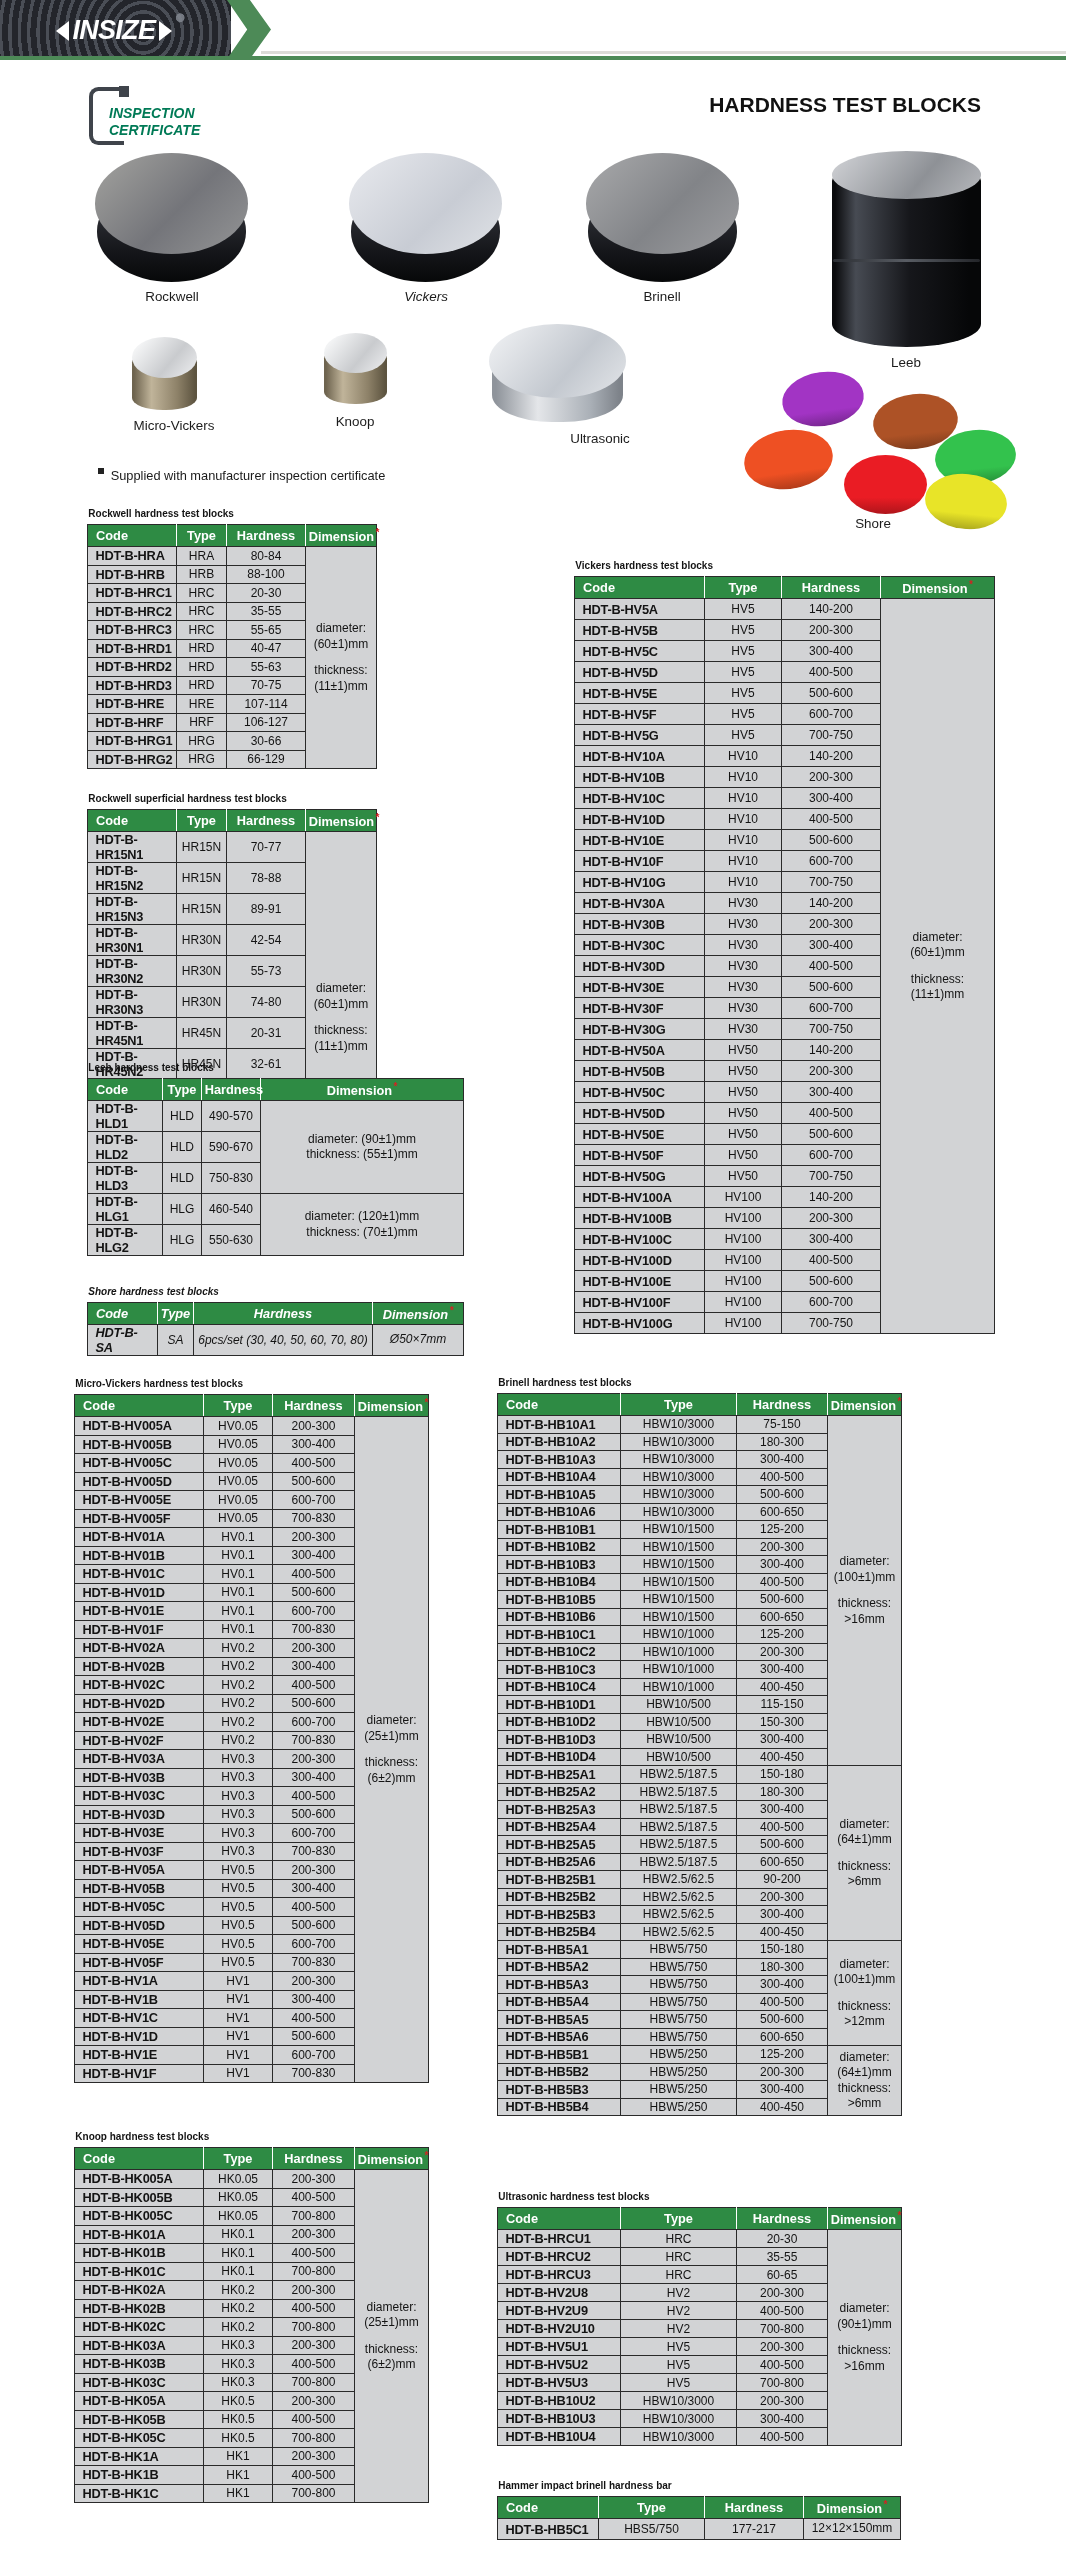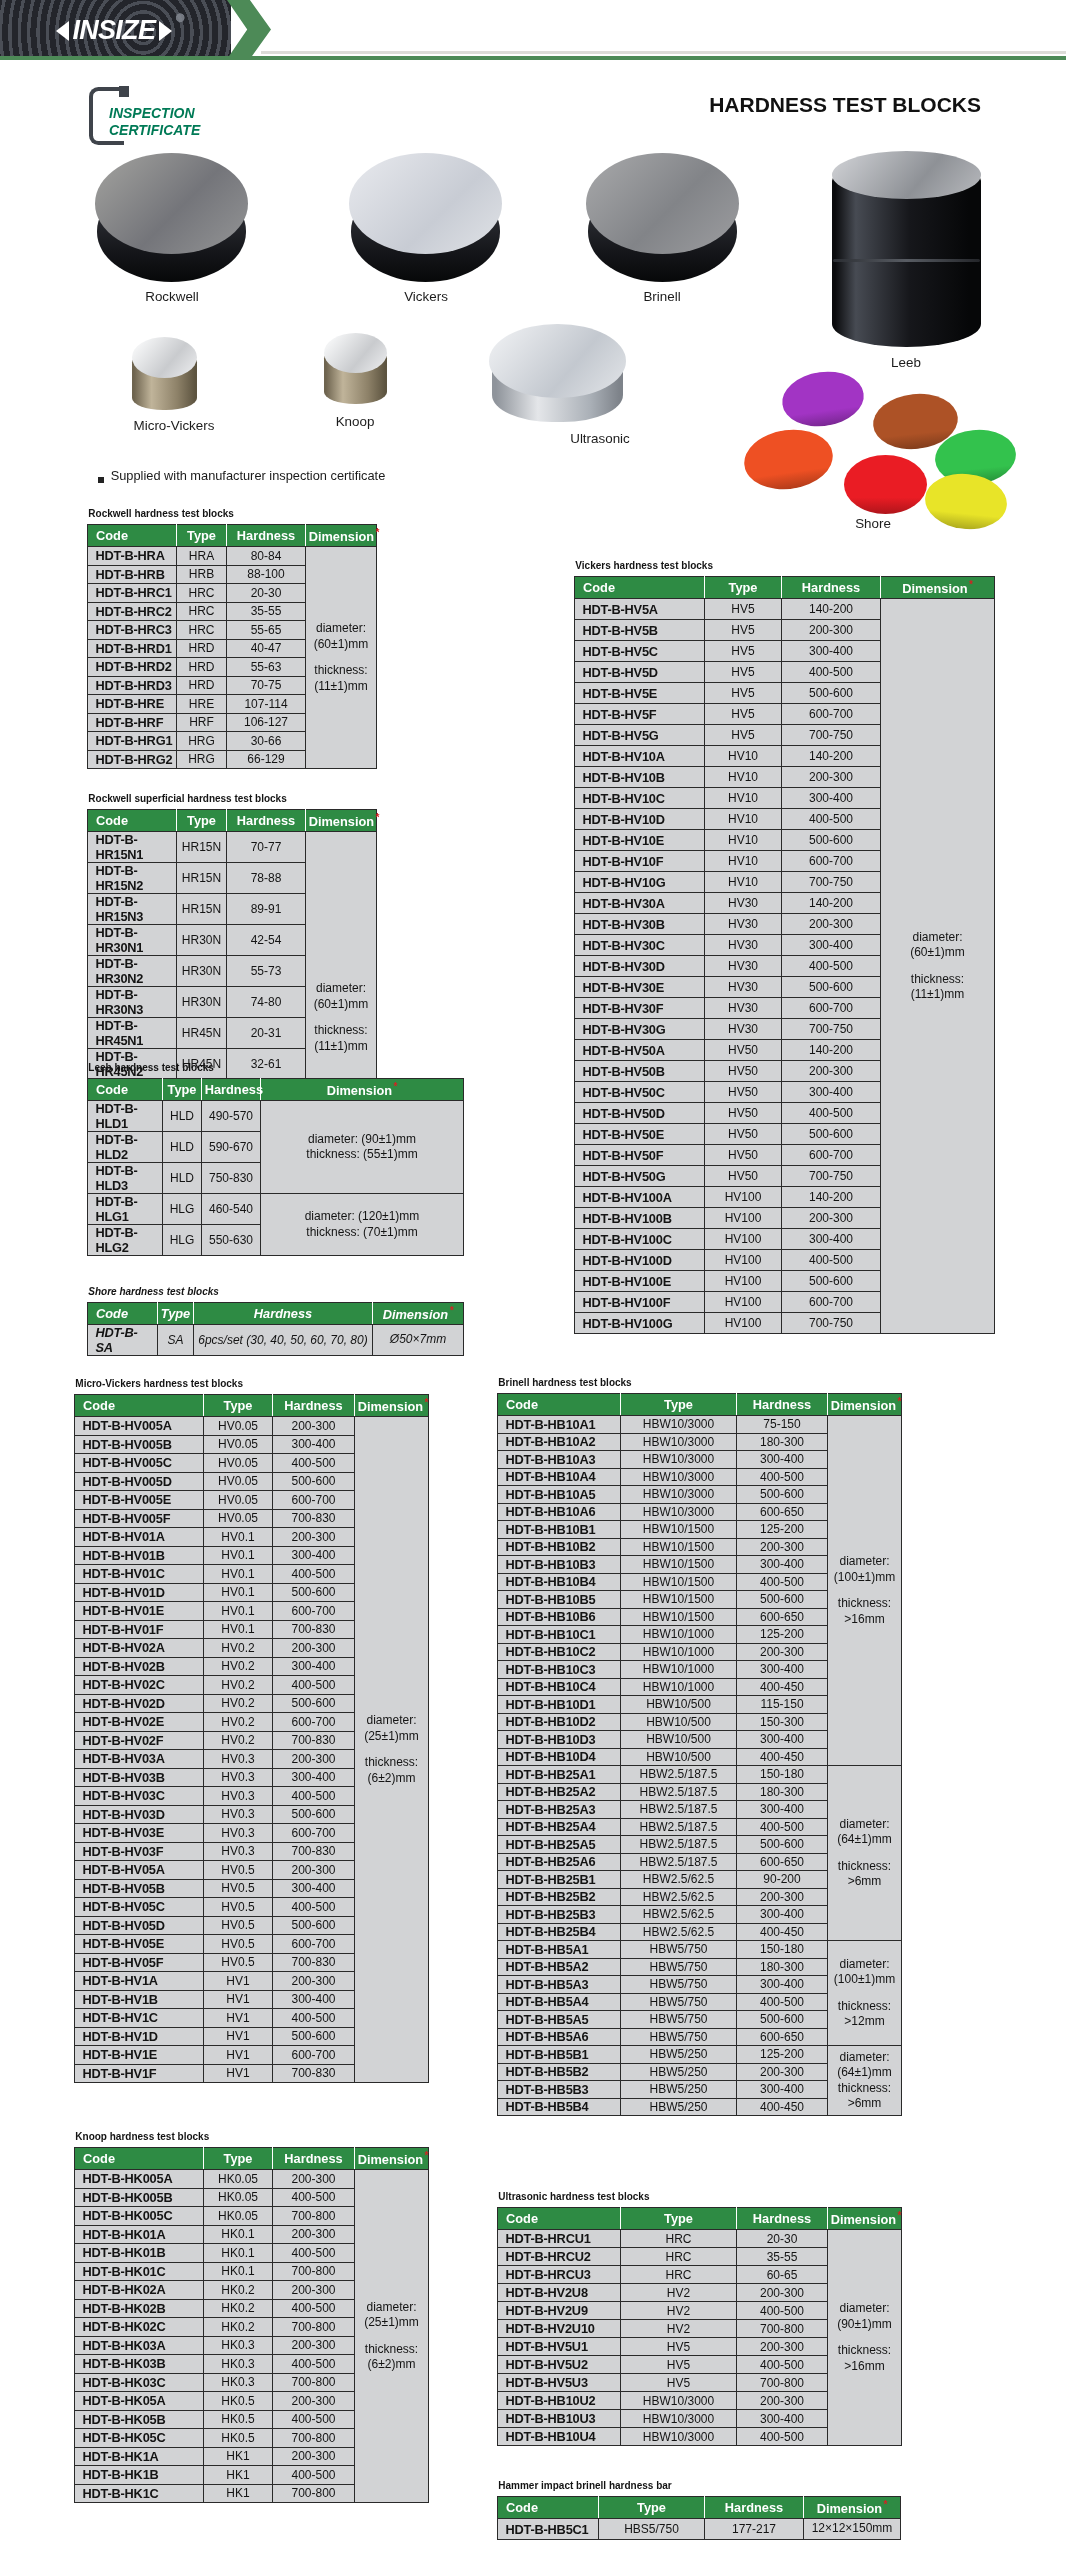--- a/index.html
+++ b/index.html
@@ -62,21 +62,21 @@
   .ultra{position:relative;width:100%;height:100%;}
   .ultra .side{position:absolute;left:2%;right:2%;top:30%;bottom:0;border-radius:13.4px 13.4px 60px 60px/8px 8px 27px 27px;
     background:linear-gradient(90deg,#8f949b 3%,#e4e6e9 35%,#aab0b7 75%,#7e838a 97%);}
   .ultra .top{position:absolute;left:0;right:0;top:0;height:76%;border-radius:50%;
     background:linear-gradient(130deg,#e9ebee 12%,#c3c8cf 60%,#dde0e4 92%);}
 
   .shore-wrap{position:absolute;}
   .shore-disc{position:absolute;border-radius:50%;}
 
   
-  .note{position:absolute;left:98px;top:468px;font-size:12.8px;color:#1a1a1a;display:flex;align-items:flex-end;}
+  .note{position:absolute;left:98px;top:468px;font-size:12.8px;color:#1a1a1a;display:flex;align-items:flex-start;}
   .note .sq{width:6px;height:6px;background:#222;display:inline-block;margin-right:6.7px;}
   .footnote{position:absolute;left:86px;top:2521px;width:376px;font-size:12.8px;line-height:17px;color:#1a1a1a;}
   .footnote .star{color:var(--star-red);font-size:15px;font-weight:bold;vertical-align:-1.3px;margin-right:0.7px;}
 
   
   .tblock{position:absolute;}
   .tbl-title{font-size:10px;font-weight:bold;margin:0 0 4.7px 1.3px;color:#141414;white-space:nowrap;}
   table.data{border-collapse:collapse;table-layout:fixed;border:1.3px solid #2a2a2a;}
   table.data th{background:var(--table-green);color:#fff;font-size:12.8px;font-weight:bold;height:21.5px;
     border-left:1.3px solid #fff;border-bottom:1.3px solid #2a2a2a;padding:0 2.7px;}
@@ -141,21 +141,21 @@
       </div>
   </div>
   <div class="fig-label" style="left:172px;top:289px;">Rockwell</div>
 
   <div class="fig" style="left:349px;top:153px;width:153px;height:129px;">
     <div class="disc">
         <div class="base"></div>
         <div class="face face-vickers"></div>
       </div>
   </div>
-  <div class="fig-label" style="left:426px;top:289px;">Vickers</div>
+  <div class="fig-label" style="left:426px;top:289px;font-style:italic;">Vickers</div>
 
   <div class="fig" style="left:586px;top:153px;width:153px;height:129px;">
     <div class="disc">
         <div class="base"></div>
         <div class="face face-brinell"></div>
       </div>
   </div>
   <div class="fig-label" style="left:662px;top:289px;">Brinell</div>
 
   <div class="fig" style="left:832px;top:151px;width:149px;height:196px;">

